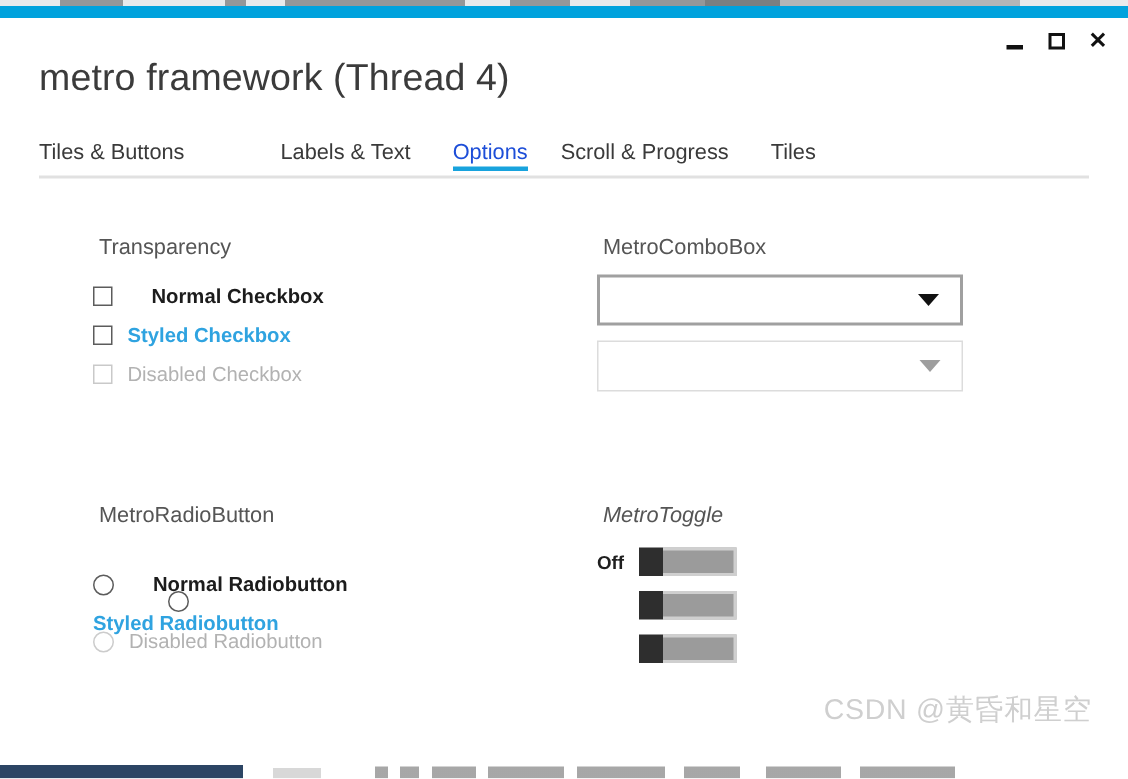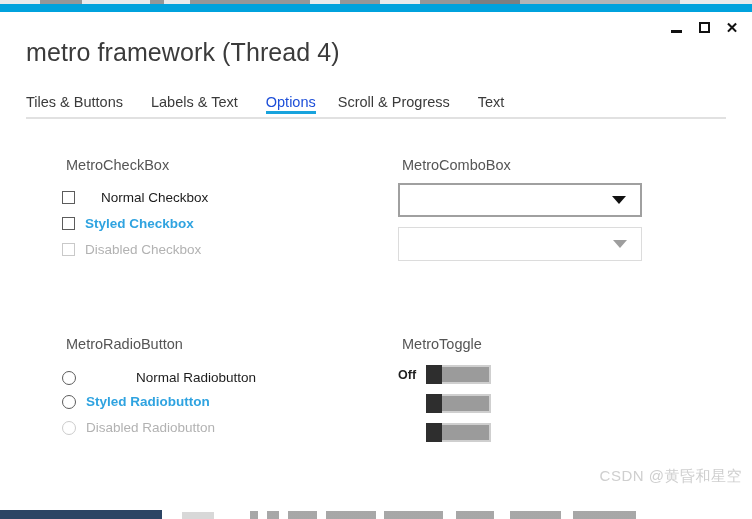--- a/index.html
+++ b/index.html
@@ -141,21 +141,21 @@
   .rb-circle {
     width: 14px; height: 14px;
     border: 1.4px solid #5c5c5c;
     border-radius: 50%;
     background: #ffffff;
     margin-right: 10px;
     flex: 0 0 auto;
   }
   .rb-circle.disabled { border-color: #cccccc; }
   .ctrl-label { font-size: 13.5px; }
-  .lbl-normal   { color: #1c1c1c; font-weight: 400; padding-left: 16px; }
+  .lbl-normal   { color: #1c1c1c; font-weight: 700; padding-left: 16px; }
   .lbl-styled   { color: #2fa3e0; font-weight: 700; }
   .lbl-disabled { color: #b2b2b2; font-weight: 400; }
 
   
   .combo {
     position: absolute;
     background: #ffffff;
     display: flex;
     align-items: center;
     justify-content: flex-end;
@@ -200,22 +200,22 @@
   .toggle-track {
     flex: 1 1 auto;
     background: #9b9b9b;
     border: 2px solid #cfcfcf;
     border-left: none;
   }
 
   
   .watermark {
     position: absolute;
-    right: 10px; bottom: 22px;
-    font-size: 15px;
+    right: 24px; bottom: 22px;
+    font-size: 19px;
     color: #cfcfcf;
     white-space: nowrap;
     letter-spacing: .5px;
   }
 
   
   .bottom-strip {
     position: absolute; left: 0; bottom: 0;
     width: 752px; height: 11px;
     background: #ffffff;
@@ -267,43 +267,43 @@
     </div>
 
     <div class="window-title">metro framework (Thread 4)</div>
 
     <div class="tabstrip">
       <div class="tabs-row">
         <div class="tab" style="margin-right:28px;">
           <span>Tiles &amp; Buttons</span>
           <span class="tab-underline"></span>
         </div>
-        <div class="tab" style="margin-right:28px;">
+        <div class="tab" style="margin-right:28px;margin-left:36px;">
           <span>Labels &amp; Text</span>
           <span class="tab-underline"></span>
         </div>
         <div class="tab active" style="margin-right:22px;">
           <span>Options</span>
           <span class="tab-underline"></span>
         </div>
         <div class="tab" style="margin-right:28px;">
           <span>Scroll &amp; Progress</span>
           <span class="tab-underline"></span>
         </div>
         <div class="tab">
-          <span>Text</span>
+          <span>Tiles</span>
           <span class="tab-underline"></span>
         </div>
       </div>
       <div class="tabstrip-rule"></div>
     </div>
 
     <div class="panel">
 
-      <div class="group-title" style="left:66px; top:37px;">MetroCheckBox</div>
+      <div class="group-title" style="left:66px; top:37px;">Transparency</div>
 
       <div class="ctrl-row" style="left:62px; top:70px;">
         <span class="cb-box"></span>
         <span class="ctrl-label lbl-normal">Normal Checkbox</span>
       </div>
       <div class="ctrl-row" style="left:62px; top:96px;">
         <span class="cb-box"></span>
         <span class="ctrl-label lbl-styled">Styled Checkbox</span>
       </div>
       <div class="ctrl-row" style="left:62px; top:122px;">
@@ -315,34 +315,34 @@
 
       <div class="combo normal" style="left:398px; top:63px; width:244px; height:34px;">
         <span class="combo-arrow"></span>
       </div>
       <div class="combo disabled" style="left:398px; top:107px; width:244px; height:34px;">
         <span class="combo-arrow"></span>
       </div>
 
       <div class="group-title" style="left:66px; top:216px;">MetroRadioButton</div>
 
-      <div class="ctrl-row" style="left:62px; top:250px;gap:34px;">
+      <div class="ctrl-row" style="left:62px; top:262px;">
         <span class="rb-circle"></span>
         <span class="ctrl-label lbl-normal">Normal Radiobutton</span>
       </div>
-      <div class="ctrl-row" style="left:62px; top:274px;">
+      <div class="ctrl-row" style="left:62px; top:274px;flex-direction:column;">
         <span class="rb-circle"></span>
         <span class="ctrl-label lbl-styled">Styled Radiobutton</span>
       </div>
       <div class="ctrl-row" style="left:62px; top:300px;">
         <span class="rb-circle disabled"></span>
         <span class="ctrl-label lbl-disabled">Disabled Radiobutton</span>
       </div>
 
-      <div class="group-title" style="left:402px; top:216px;">MetroToggle</div>
+      <div class="group-title" style="left:402px; top:216px;font-style:italic;">MetroToggle</div>
 
       <div class="toggle" style="left:398px; top:245px;">
         <span class="toggle-label">Off</span>
         <span class="toggle-widget">
           <span class="toggle-thumb"></span>
           <span class="toggle-track"></span>
         </span>
       </div>
       <div class="toggle" style="left:426px; top:274px;">
         <span class="toggle-widget">

